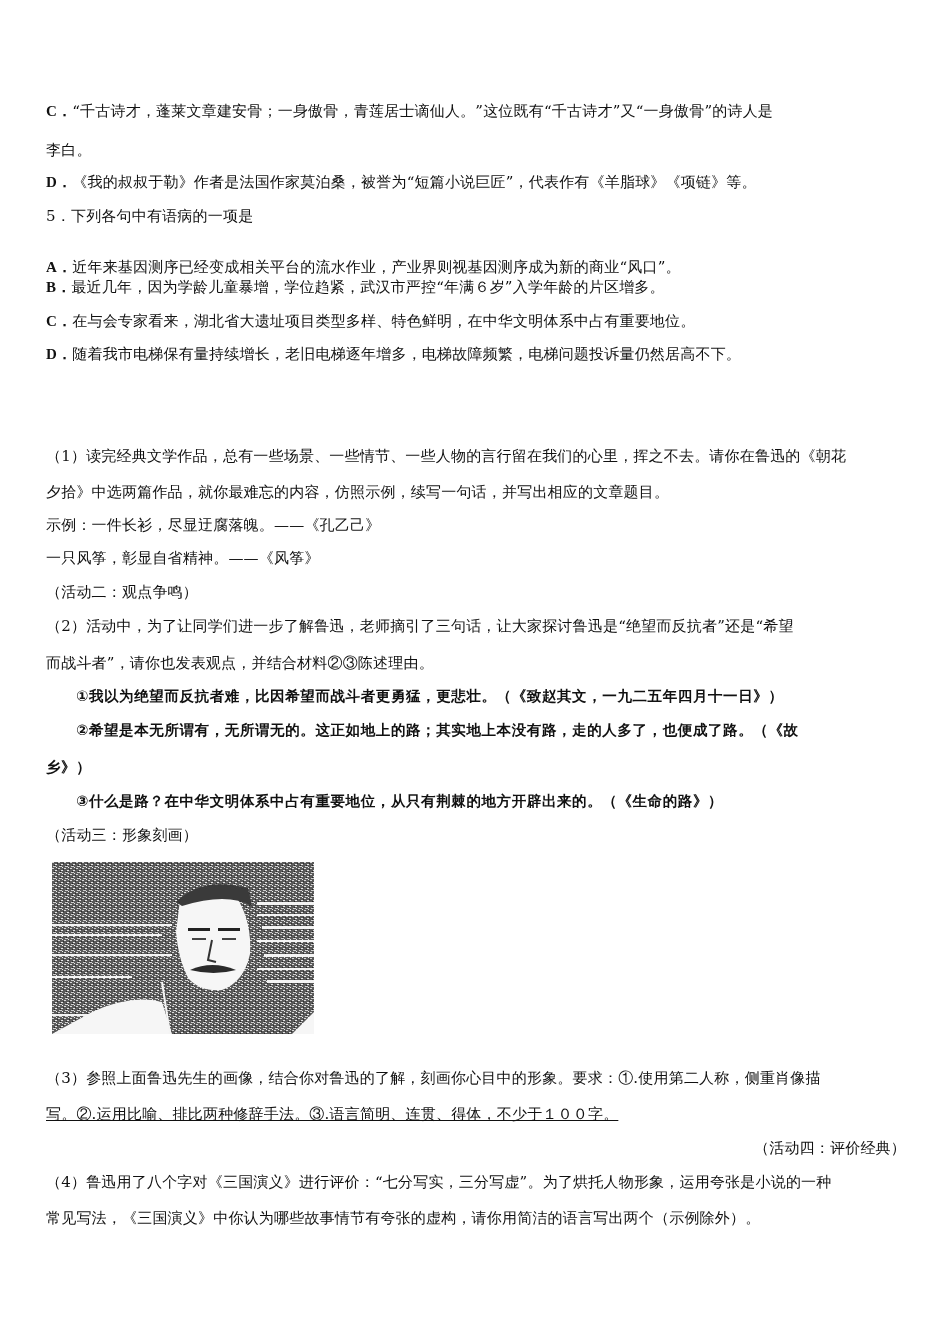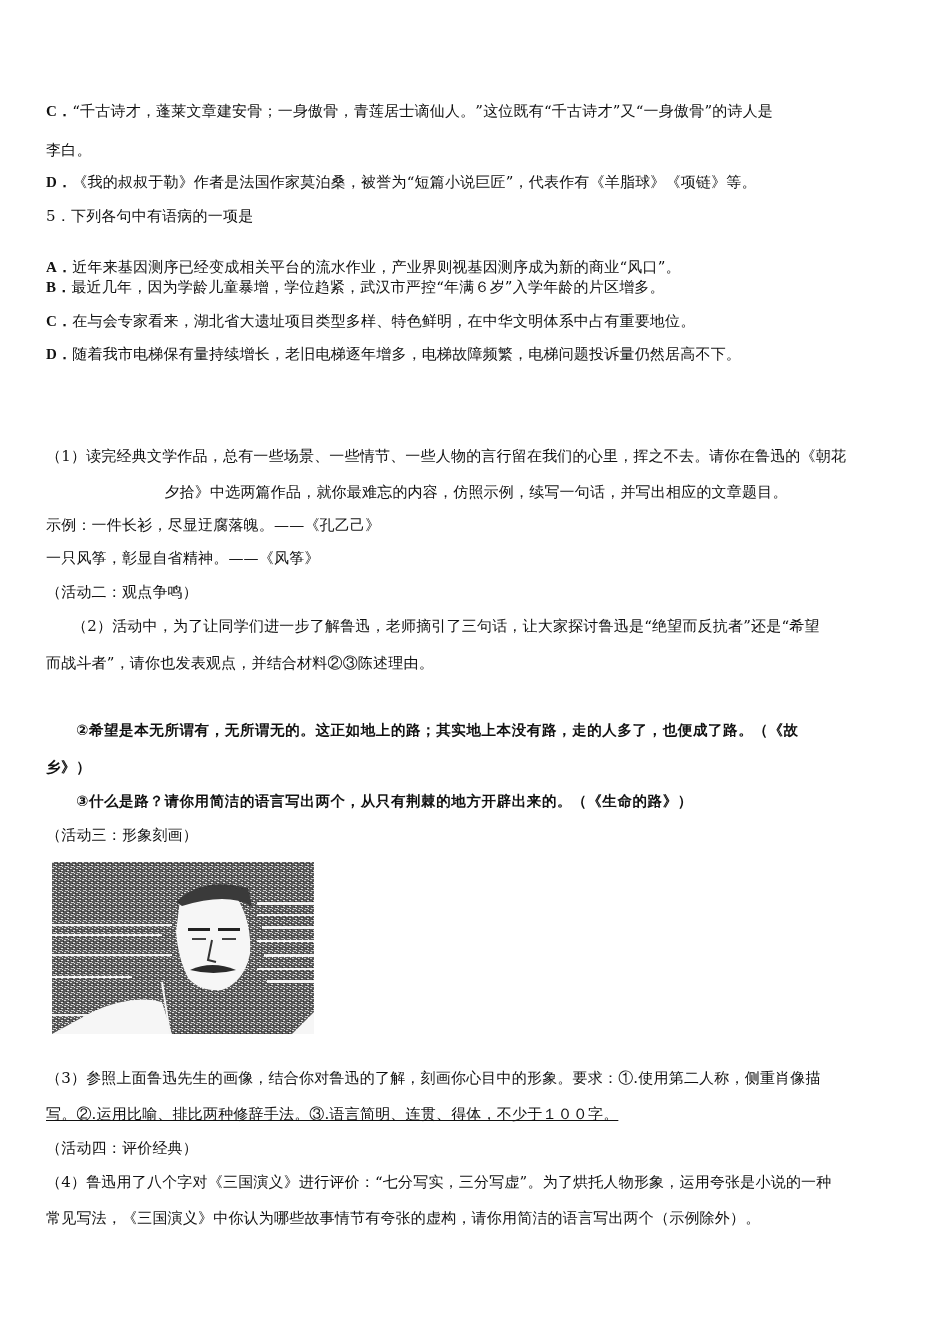--- a/index.html
+++ b/index.html
@@ -45,31 +45,32 @@
   </div>
   <div class="line" style="top:311px;">
     <span class="label">C．</span><span>在与会专家看来，湖北省大遗址项目类型多样、特色鲜明，在中华文明体系中占有重要地位。</span>
   </div>
   <div class="line" style="top:344px;">
     <span class="label">D．</span><span>随着我市电梯保有量持续增长，老旧电梯逐年增多，电梯故障频繁，电梯问题投诉量仍然居高不下。</span>
   </div>
 
 
   <div class="line" style="top:446px;">（1）读完经典文学作品，总有一些场景、一些情节、一些人物的言行留在我们的心里，挥之不去。请你在鲁迅的《朝花</div>
-  <div class="line" style="top:482px;text-align:center;">夕拾》中选两篇作品，就你最难忘的内容，仿照示例，续写一句话，并写出相应的文章题目。</div>
+  <div class="line" style="top:482px;">夕拾》中选两篇作品，就你最难忘的内容，仿照示例，续写一句话，并写出相应的文章题目。</div>
   <div class="line" style="top:515px;">示例：一件长衫，尽显迂腐落魄。——《孔乙己》</div>
   <div class="line" style="top:548px;">一只风筝，彰显自省精神。——《风筝》</div>
 
   <div class="line" style="top:582px;">（活动二：观点争鸣）</div>
-  <div class="line" style="top:616px;margin-left:26px;">（2）活动中，为了让同学们进一步了解鲁迅，老师摘引了三句话，让大家探讨鲁迅是“绝望而反抗者”还是“希望</div>
+  <div class="line" style="top:616px;">（2）活动中，为了让同学们进一步了解鲁迅，老师摘引了三句话，让大家探讨鲁迅是“绝望而反抗者”还是“希望</div>
   <div class="line" style="top:653px;">而战斗者”，请你也发表观点，并结合材料②③陈述理由。</div>
 
+  <div class="line indent quote" style="top:686px;">①我以为绝望而反抗者难，比因希望而战斗者更勇猛，更悲壮。（《致赵其文，一九二五年四月十一日》）</div>
   <div class="line indent quote" style="top:720px;">②希望是本无所谓有，无所谓无的。这正如地上的路；其实地上本没有路，走的人多了，也便成了路。（《故</div>
   <div class="line quote" style="top:757px;">乡》）</div>
-  <div class="line indent quote" style="top:791px;">③什么是路？请你用简洁的语言写出两个，从只有荆棘的地方开辟出来的。（《生命的路》）</div>
+  <div class="line indent quote" style="top:791px;">③什么是路？在中华文明体系中占有重要地位，从只有荆棘的地方开辟出来的。（《生命的路》）</div>
 
   <div class="line" style="top:825px;font-family:Liberation Serif, serif;">（活动三：形象刻画）</div>
 
   <div class="portrait" title="鲁迅木刻画像">
     <svg viewBox="0 0 262 172" xmlns="http://www.w3.org/2000/svg">
       <defs>
         <pattern id="grain" width="6" height="6" patternUnits="userSpaceOnUse">
           <rect width="6" height="6" fill="#5a5a5a"></rect>
           <rect x="0" y="0" width="2" height="1" fill="#d8d8d8"></rect>
           <rect x="3" y="2" width="2" height="1" fill="#e6e6e6"></rect>
@@ -110,17 +111,17 @@
 
       <path d="M0 172 L40 150 Q80 132 110 140 L120 172 Z" fill="#f6f6f6"></path>
       <path d="M240 172 L262 150 L262 172 Z" fill="#f6f6f6"></path>
       <path d="M110 120 L118 172" stroke="#f4f4f4" stroke-width="2"></path>
     </svg>
   </div>
 
   <div class="line" style="top:1068px;">（3）参照上面鲁迅先生的画像，结合你对鲁迅的了解，刻画你心目中的形象。要求：①.使用第二人称，侧重肖像描</div>
   <div class="line" style="top:1104px;text-decoration:underline;">写。②.运用比喻、排比两种修辞手法。③.语言简明、连贯、得体，不少于１００字。</div>
 
-  <div class="line" style="top:1138px;">（活动四：评价经典）</div>
+  <div class="line" style="top:1138px;text-align:right;">（活动四：评价经典）</div>
   <div class="line" style="top:1172px;">（4）鲁迅用了八个字对《三国演义》进行评价：“七分写实，三分写虚”。为了烘托人物形象，运用夸张是小说的一种</div>
   <div class="line" style="top:1208px;">常见写法，《三国演义》中你认为哪些故事情节有夸张的虚构，请你用简洁的语言写出两个（示例除外）。</div>
 
 </div>
 
 </body></html>

